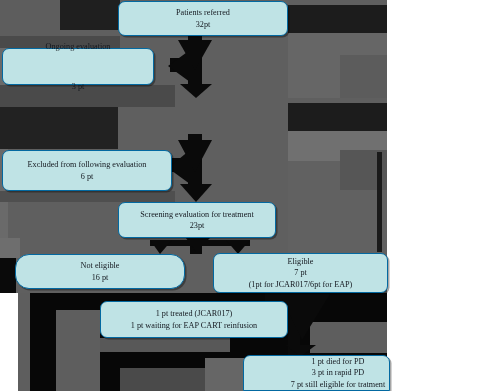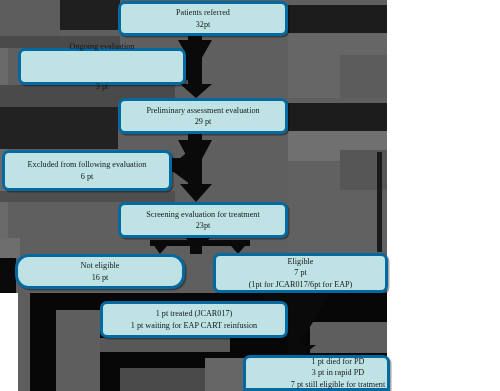--- a/index.html
+++ b/index.html
@@ -30,21 +30,21 @@
   .arrow-layer {
     position: absolute;
     left: 0; top: 0;
     width: 500px;
     height: 391px;
     pointer-events: none;
   }
   .node {
     position: absolute;
     background: #bfe3e5;
-    border: 3px solid #0369a1;
+    border: 1px solid #0369a1;
     border-radius: 7px;
     box-sizing: border-box;
     display: flex;
     flex-direction: column;
     align-items: center;
     justify-content: center;
     color: #14181f;
     font-size: 8.2px;
     line-height: 11.5px;
     text-align: center;
@@ -132,36 +132,32 @@
         <polygon points="286,345 316,345 300,357"></polygon>
       </g>
     </g>
   </svg>
 
   <div class="node" style="left:118px;top:1px;width:170px;height:35px;">
     <span class="ln">Patients referred</span>
     <span class="ln">32pt</span>
   </div>
 
-  <div class="node" style="left:18px;top:48px;width:168px;height:37px;gap:28px;">
+  <div class="node" style="left:2px;top:48px;width:152px;height:37px;gap:28px;">
     <span class="ln">Ongoing evaluation</span>
     <span class="ln">3 pt</span>
   </div>
 
-  <div class="node" style="left:118px;top:98px;width:170px;height:36px;">
-    <span class="ln">Preliminary assessment evaluation</span>
-    <span class="ln">29 pt</span>
-  </div>
 
   <div class="node" style="left:2px;top:150px;width:170px;height:41px;align-items:center;">
     <span class="ln">Excluded from following evaluation</span>
     <span class="ln">6 pt</span>
   </div>
 
-  <div class="node" style="left:118px;top:202px;width:170px;height:36px;">
+  <div class="node" style="left:118px;top:202px;width:158px;height:36px;">
     <span class="ln">Screening evaluation for treatment</span>
     <span class="ln">23pt</span>
   </div>
 
   <div class="node" style="left:15px;top:254px;width:170px;height:35px;border-radius:14px;">
     <span class="ln">Not eligible</span>
     <span class="ln">16 pt</span>
   </div>
 
   <div class="node" style="left:213px;top:253px;width:175px;height:40px;">

